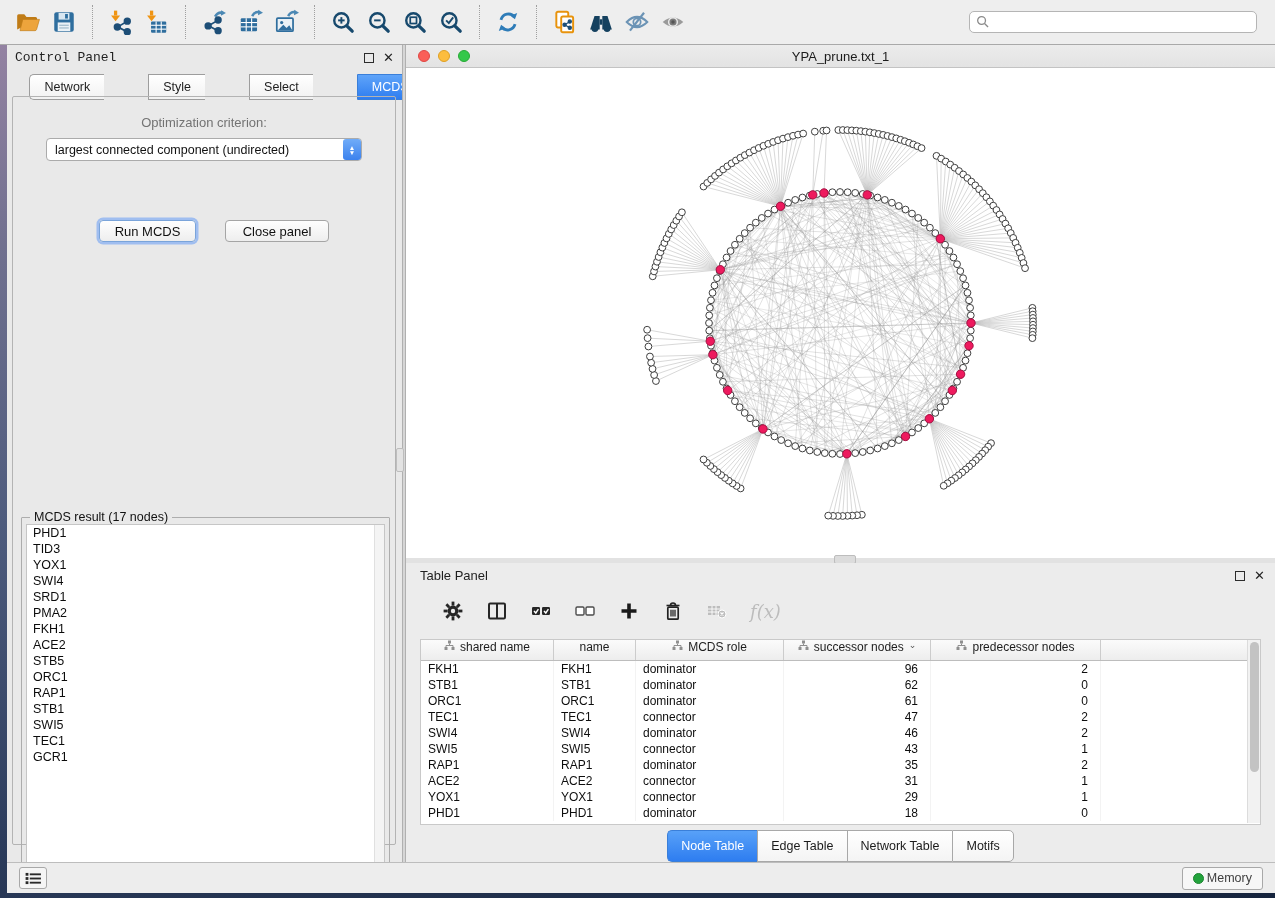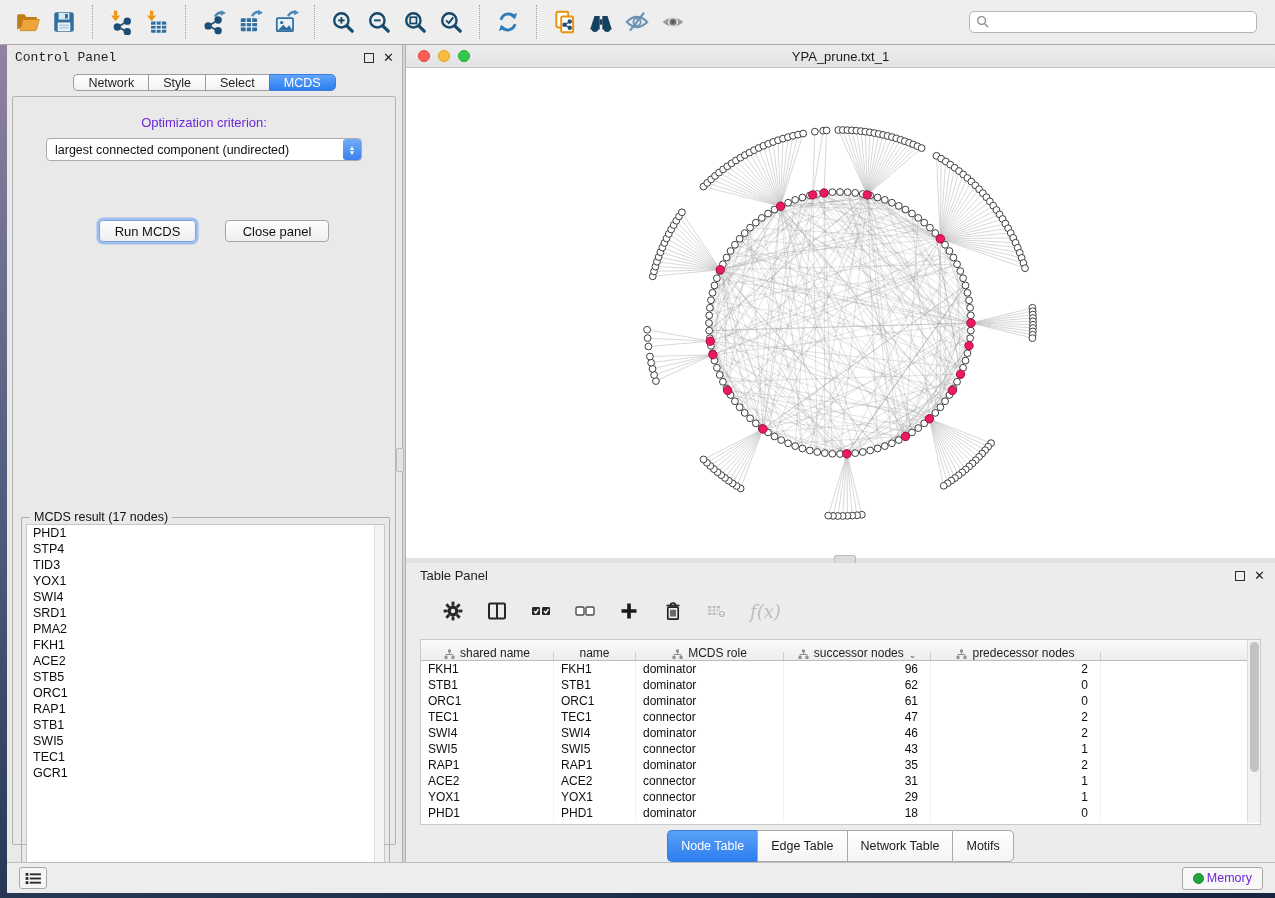--- a/index.html
+++ b/index.html
@@ -26,29 +26,29 @@
 
   
   #control-panel { left:7px; top:45px; width:395px; height:817px; background:#e9e9e9; }
   #cp-header { height:25px; display:flex; align-items:center; padding:0 8px; }
   #cp-title { font-size:13px; color:#1f1f1f;font-family:Liberation Mono, monospace; }
   .win-btns { margin-left:auto; display:flex; align-items:center; gap:9px; }
   .float-box { width:10px; height:10px; border:1.6px solid #2c2c2c; background:transparent; }
   .close-x { font-size:13px; font-weight:bold; color:#1f1f1f; line-height:10px; }
 
   #cp-tabs { position:absolute; left:0; top:29px; width:100%; display:flex; justify-content:center; }
-  .seg-tab { height:17px; padding:0 14px; display:flex; align-items:center; font-size:12.5px;
-    background:linear-gradient(#ffffff,#f2f2f2); border:1px solid #9d9d9d; border-right:none; color:#1e1e1e; }
+  .seg-tab { height:26px; padding:0 14px; display:flex; align-items:center; font-size:12.5px;
+    background:linear-gradient(#ffffff,#f2f2f2); border:1px solid #9d9d9d; border-right:none; color:#1e1e1e;margin-left:44px; }
   .seg-tab:first-child { border-radius:5px 0 0 5px; }
   .seg-tab:last-child { border-radius:0 5px 5px 0; border-right:1px solid #9d9d9d; }
   .seg-tab.sel { background:linear-gradient(#5fa4f9,#2e7df0); color:#fff; border-color:#3a7fd9; }
 
   #cp-content { position:absolute; left:5px; top:51px; width:384px; height:749px;
     border:1px solid #b3b3b3; border-radius:2px; }
-  #opt-label { position:absolute; left:0; top:18px; width:100%; text-align:center; font-size:13px; color:#6d28d9; }
+  #opt-label { position:absolute; left:0; top:18px; width:100%; text-align:center; font-size:13px; color:#737373; }
   #criterion-select { position:absolute; left:33px; top:41px; width:316px; height:23px; background:#fff;
     border:1px solid #ababab; border-radius:4px; display:flex; align-items:center; font-size:12.5px; color:#111; }
   #criterion-select .val { flex:1; padding-left:8px; white-space:nowrap; }
   #criterion-stepper { width:18px; height:21px; margin-right:0px; border-radius:3px;
     background:linear-gradient(#70acf8,#3c82ee); display:flex; flex-direction:column;
     align-items:center; justify-content:center; color:#fff; }
   #criterion-stepper span { font-size:6.5px; line-height:5px; }
   .cp-btn { position:absolute; top:123px; height:22px; border:1px solid #a5a5a5; border-radius:4px;
     background:linear-gradient(#fefefe,#eeeeee); font-size:13px; color:#111;
     display:flex; align-items:center; justify-content:center; }
@@ -90,22 +90,22 @@
   #tp-header { height:25px; display:flex; align-items:center; padding:0 10px 0 14px; }
   #tp-title { font-size:13px; color:#1f1f1f; }
   #tp-toolbar { height:46px; display:flex; align-items:center; gap:22px; padding-left:36px; }
   #tp-toolbar svg { width:22px; height:22px; }
   .fx-label { font-family:"DejaVu Serif",serif; font-style:italic; font-size:18px; color:#bcbcbc; }
 
   #table-wrap { position:absolute; left:14px; top:76px; width:841px; height:186px; background:#fff;
     border:1px solid #c9c9c9; }
   #table-header { display:flex; height:21px; background:linear-gradient(#fbfbfb,#ededed);
     border-bottom:1px solid #bdbdbd; }
-  .th { display:flex; align-items:flex-end; justify-content:center; gap:5px;
-    border-right:1px solid #cccccc; font-size:12px; color:#1d1d1d;margin-top:12px; }
+  .th { display:flex; align-items:flex-start; justify-content:center; gap:5px;
+    border-right:1px solid #cccccc; font-size:12px; color:#1d1d1d; }
   .th svg { width:11px; height:11px; }
   .sort-chev { font-size:9px; color:#555; }
   #table-body { position:relative; }
   .tr { display:flex; height:16px; }
   .td { font-size:12px; color:#0e0e0e; line-height:16px; border-right:1px solid #f3f3f3;
     white-space:nowrap; overflow:hidden; }
   .td.l { padding-left:7px; } .td.r { text-align:right; padding-right:12px; }
   #table-scroll { position:absolute; right:0; top:0; width:13px; height:183px;
     background:#f2f2f2; border-left:1px solid #dcdcdc; }
   #table-thumb { position:absolute; left:1.5px; top:2px; width:9px; height:130px;
@@ -117,21 +117,21 @@
   .btab:first-child { border-radius:5px 0 0 5px; }
   .btab:last-child { border-radius:0 5px 5px 0; border-right:1px solid #a8a8a8; }
   .btab.sel { background:linear-gradient(#58a1f8,#2e7df0); color:#fff; border-color:#3a7fd9; }
 
   
   #statusbar { left:7px; top:862px; width:1268px; height:31px; background:#ededed;
     border-top:1px solid #bdbdbd; display:flex; align-items:center; padding:0 12px; }
   #list-btn { width:28px; height:22px; border:1px solid #a8a8a8; border-radius:3px;
     background:#f5f5f5; display:flex; align-items:center; justify-content:center; }
   #memory-btn { margin-left:auto; height:23px; border:1px solid #a8a8a8; border-radius:3px;
-    background:#f7f7f7; display:flex; align-items:center; gap:3px; padding:0 10px; font-size:12.5px; color:#6d28d9; }
+    background:#f7f7f7; display:flex; align-items:center; gap:3px; padding:0 10px; font-size:12.5px; color:#404040; }
   #memory-dot { width:11px; height:11px; border-radius:50%; background:#23a33c; border:1px solid #1c8430; }
 </style>
 </head>
 <body>
 
 <div id="toolbar" class="abs">
   <div class="tb-group">
     <div class="tb-btn">
       <svg viewBox="0 0 24 24">
         <path d="M2 19 V6.2 Q2 4.8 3.4 4.8 H8.6 L10.6 7.4 H19 Q20.4 7.4 20.4 8.8 V10" fill="#c07c17"></path>
@@ -330,21 +330,20 @@
           <span>▼</span>
         </span>
     </div>
     <div id="run-btn" class="cp-btn">Run MCDS</div>
     <div id="close-panel-btn" class="cp-btn">Close panel</div>
     <div id="mcds-fieldset">
       <span id="mcds-legend">MCDS result (17 nodes)</span>
       <div id="mcds-list">
         <div id="mcds-scroll"></div>
       <div class="mcds-item">PHD1</div>
-          <div class="mcds-item">STP4</div>
           <div class="mcds-item">TID3</div>
           <div class="mcds-item">YOX1</div>
           <div class="mcds-item">SWI4</div>
           <div class="mcds-item">SRD1</div>
           <div class="mcds-item">PMA2</div>
           <div class="mcds-item">FKH1</div>
           <div class="mcds-item">ACE2</div>
           <div class="mcds-item">STB5</div>
           <div class="mcds-item">ORC1</div>
           <div class="mcds-item">RAP1</div>

